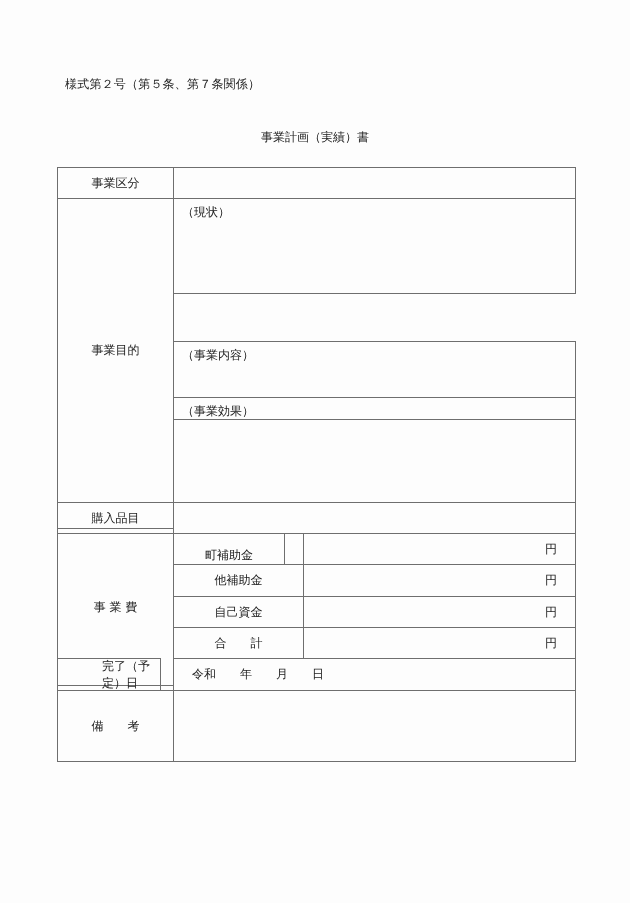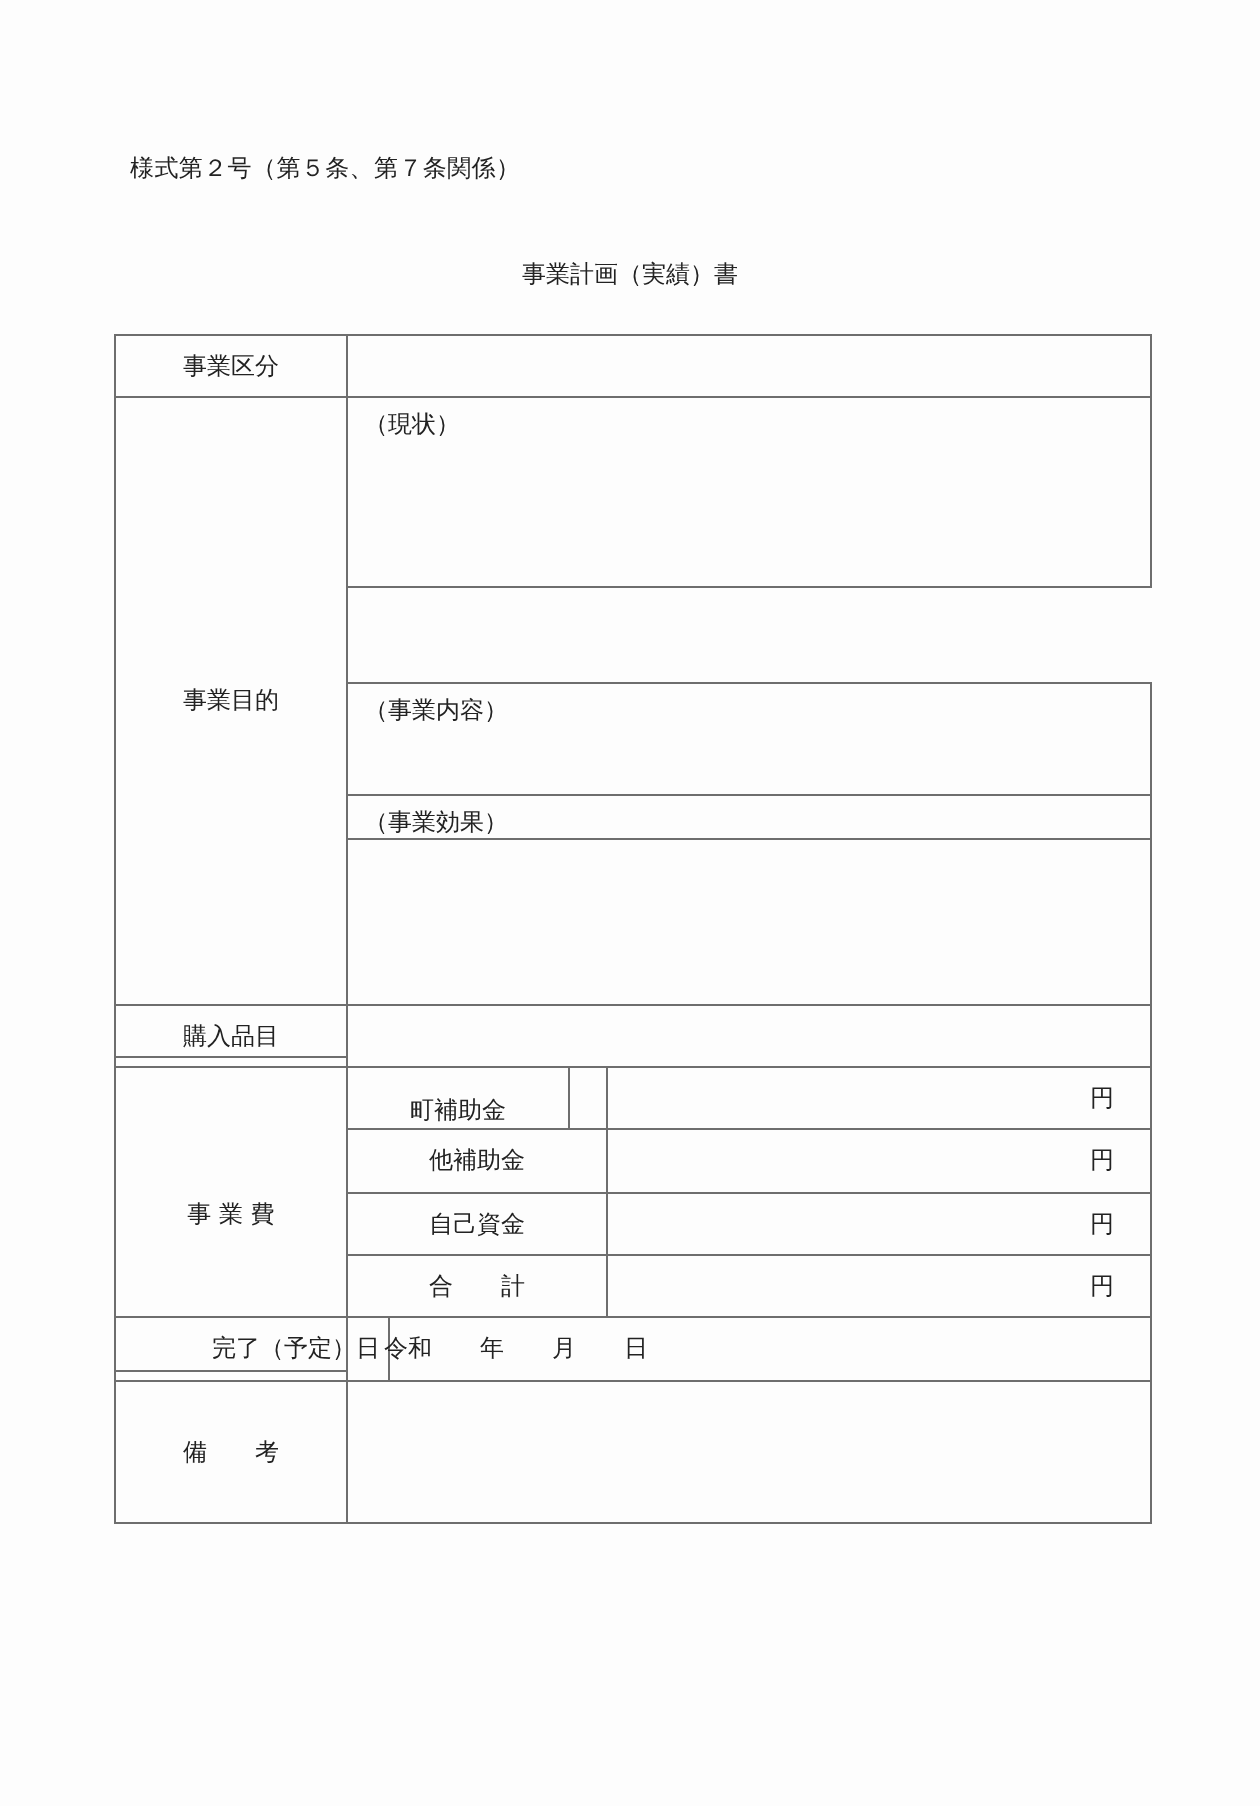--- a/index.html
+++ b/index.html
@@ -75,21 +75,21 @@
     <span>円</span>
   </div>
 
   <div class="cell center" style="left:173px;top:627px;width:131px;height:32px;">
     <span class="label" style="white-space:pre;">合　　計</span>
   </div>
   <div class="cell yen" style="left:303px;top:627px;width:273px;height:32px;">
     <span>円</span>
   </div>
 
-  <div class="cell center" style="left:57px;top:658px;width:138px;height:33px;padding-left:44px;">
+  <div class="cell center" style="left:57px;top:658px;width:104px;height:33px;padding-left:44px;">
     <span class="label">完了（予定）日</span>
   </div>
   <div class="cell date" style="left:173px;top:658px;width:403px;height:33px;">
     <span>令和　　年　　月　　日</span>
   </div>
 
   <div class="cell center" style="left:57px;top:690px;width:117px;height:72px;">
     <span class="label" style="white-space:pre;font-family:Liberation Mono, monospace;">備　　考</span>
   </div>
   <div class="cell" style="left:173px;top:690px;width:403px;height:72px;"></div>

